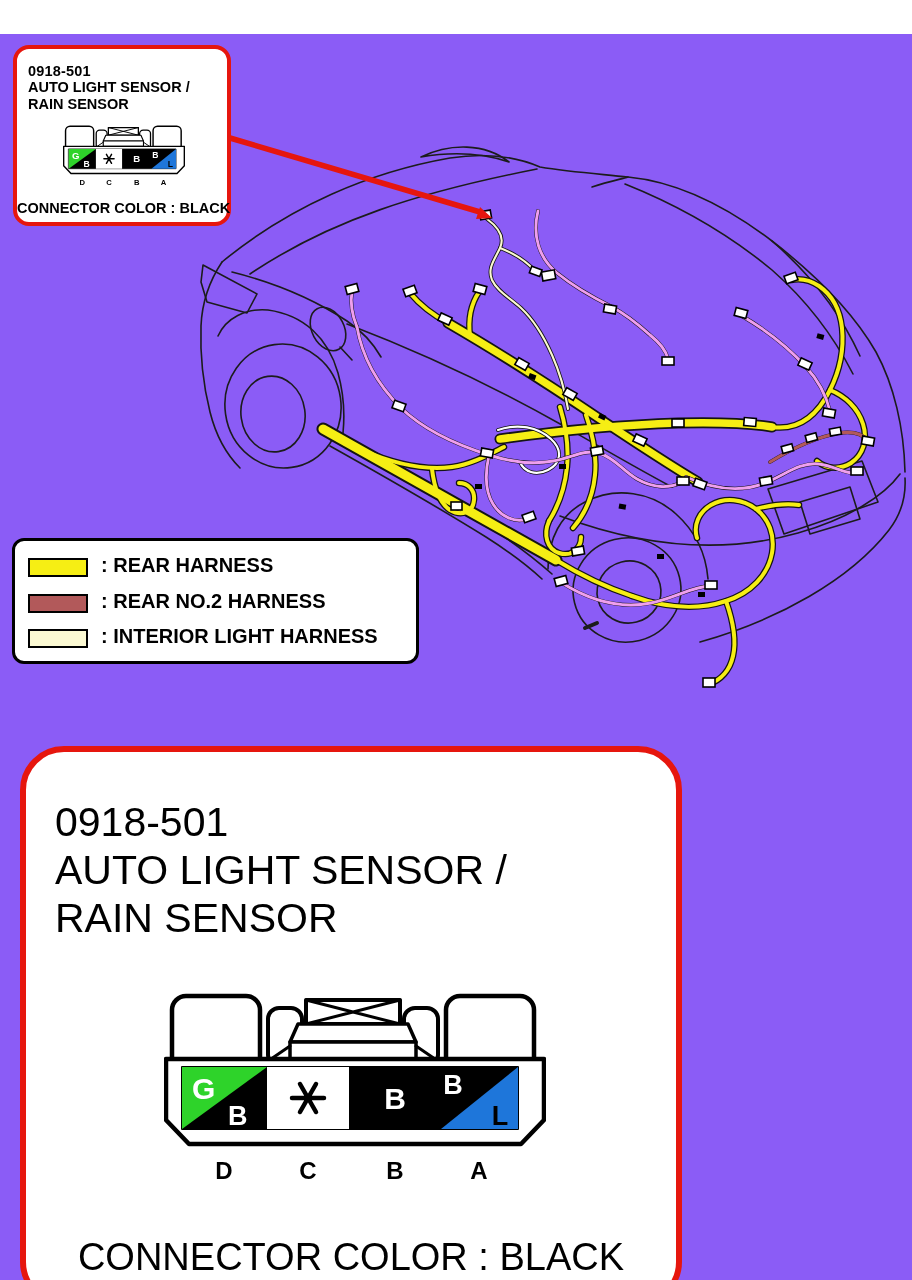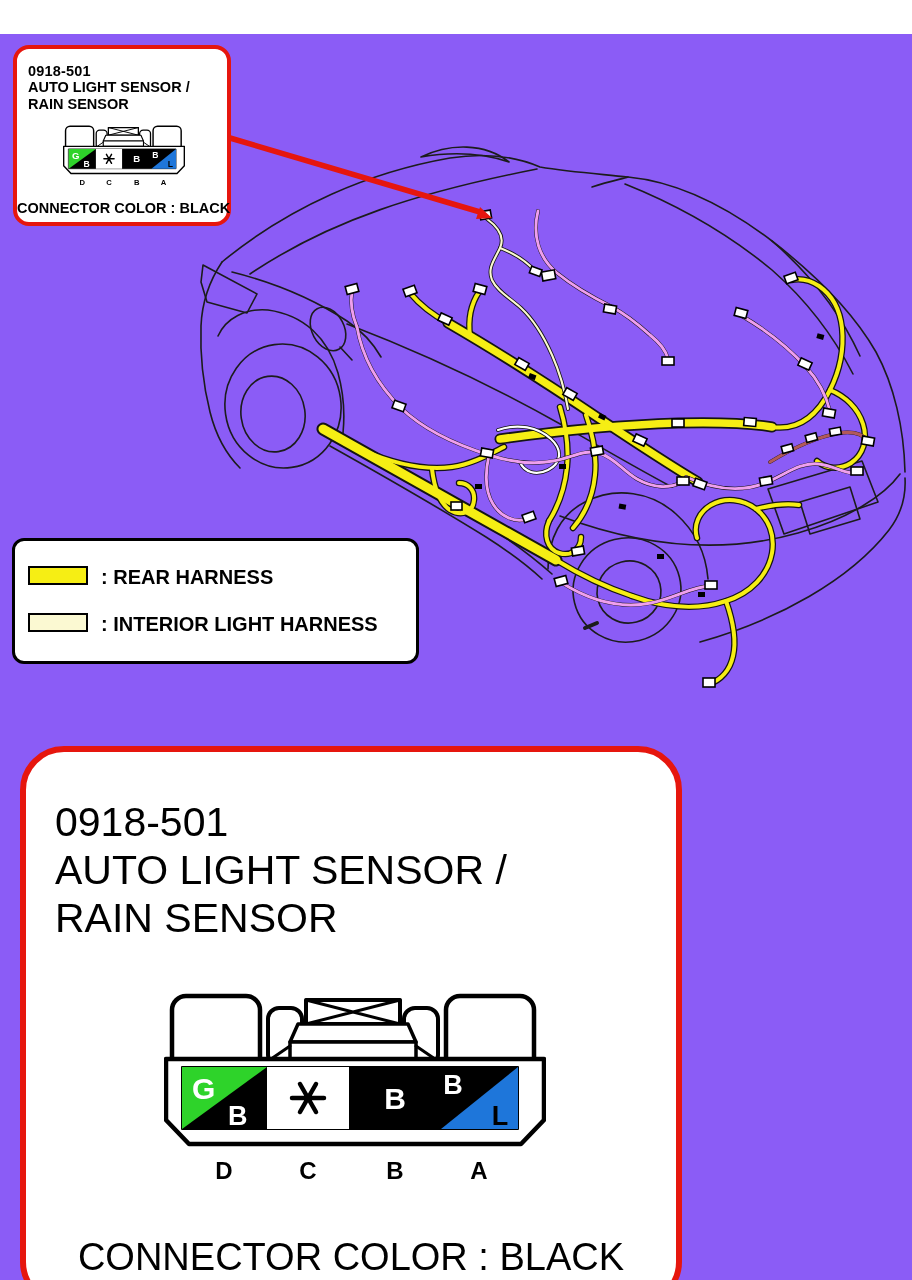--- a/index.html
+++ b/index.html
@@ -27,21 +27,21 @@
   .co-num{margin:14px 0 0 11px;font-size:14.5px;font-weight:bold;letter-spacing:.2px;}
   .co-name{margin:1px 0 0 11px;font-size:14.5px;font-weight:bold;line-height:15.5px;}
   .conn-small{position:absolute;left:46px;top:74px;}
   .co-note{position:absolute;left:0;right:0;bottom:6px;text-align:center;
            font-size:14.5px;font-weight:bold;white-space:nowrap;}
 
   
   .legend{position:absolute;left:12px;top:504px;width:388px;height:120px;background:#fff;
           border:3px solid #000;border-radius:12px;z-index:3;box-sizing:content-box;
           display:flex;flex-direction:column;justify-content:space-evenly;padding-left:13px;}
-  .lg-row{display:flex;align-items:flex-start;gap:13px;}
+  .lg-row{display:flex;align-items:flex-end;gap:13px;}
   .lg-swatch{width:56px;height:15px;border:2px solid #000;flex:none;}
   .lg-label{font-size:20px;font-weight:bold;white-space:nowrap;}
 
   
   .panel{position:absolute;left:20px;top:712px;width:650px;height:548px;background:#fff;
          border:6px solid #e6160e;border-radius:44px;z-index:3;}
   .pn-num{margin:46px 0 0 29px;font-size:41px;line-height:48px;font-weight:400;}
   .pn-name{margin:0 0 0 29px;font-size:41px;line-height:48px;font-weight:400;}
   .conn-big{position:absolute;left:138px;top:234px;}
   .pn-note{position:absolute;left:0;right:0;bottom:21px;text-align:center;
@@ -257,20 +257,24 @@
     </svg>
     <div class="co-note">CONNECTOR COLOR : BLACK</div>
   </div>
 
   <div class="legend">
     <div class="lg-row">
       <span class="lg-swatch" style="background: rgb(246, 238, 20);"></span>
       <span class="lg-label">: REAR HARNESS</span>
     </div>
     <div class="lg-row">
+      <span class="lg-swatch" style="background: rgb(178, 89, 90);"></span>
+      <span class="lg-label">: REAR NO.2 HARNESS</span>
+    </div>
+    <div class="lg-row">
       <span class="lg-swatch" style="background: rgb(251, 249, 210);"></span>
       <span class="lg-label">: INTERIOR LIGHT HARNESS</span>
     </div>
   </div>
 
   <div class="panel">
     <div class="pn-num">0918-501</div>
     <div class="pn-name">AUTO LIGHT SENSOR /</div>
     <div class="pn-name">RAIN SENSOR</div>
     <svg class="conn-big" width="382" height="200" viewBox="0 0 382 200">

